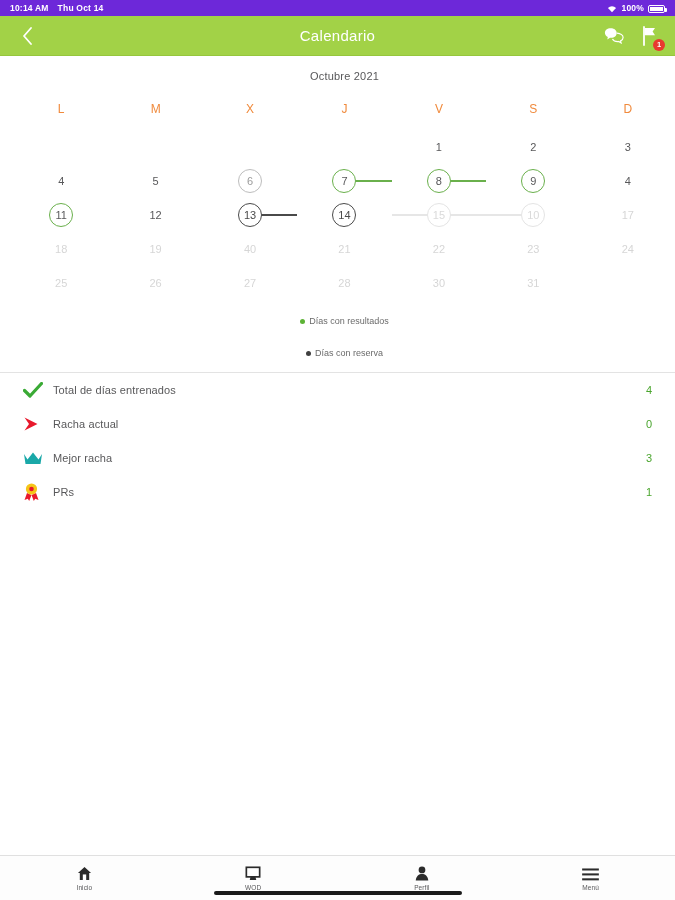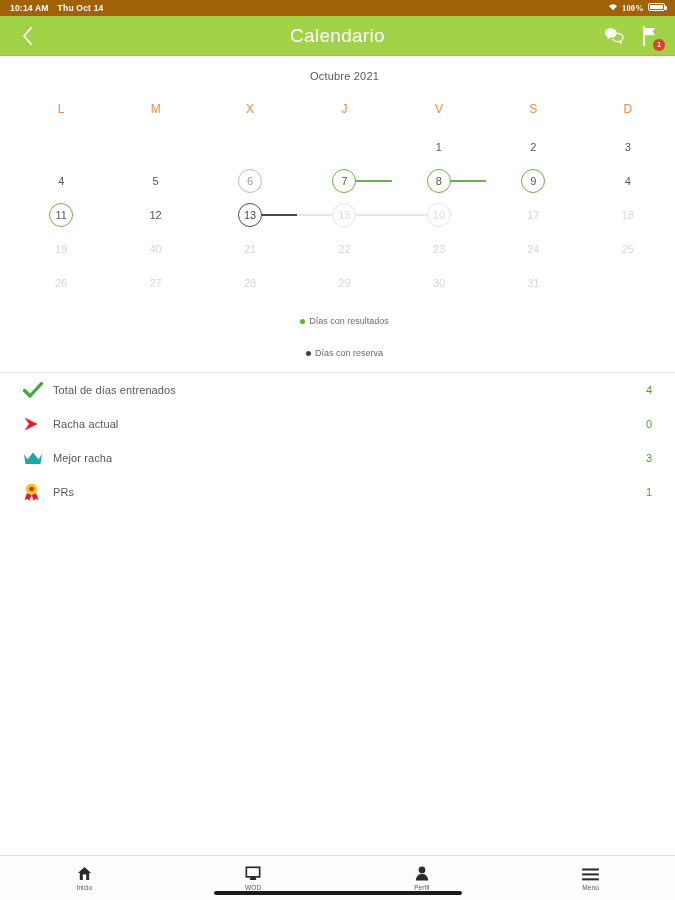--- a/index.html
+++ b/index.html
@@ -6,32 +6,32 @@
   html, body {
     width: 675px; height: 900px;
     background: #ffffff;
     font-family: "Liberation Sans", sans-serif;
     overflow: hidden;
   }
 
   
   .statusbar {
     height: 16px;
-    background: #a16207;
+    background: #6d28d9;
     display: flex;
     align-items: center;
     padding: 0 10px;
     color: #ffffff;
     font-size: 8.5px;
     font-weight: bold;
     letter-spacing: .2px;
   }
   .sb-left { display: flex; gap: 9px; align-items: center; }
   .sb-spacer { flex: 1; }
-  .sb-right { display: flex; gap: 4px; align-items: flex-start; font-family: Liberation Serif, serif; }
+  .sb-right { display: flex; gap: 4px; align-items: flex-end; }
   .wifi-ico { display: inline-block; width: 10px; height: 8px; }
   .battery {
     width: 17px; height: 8px;
     border: 1px solid #fff; border-radius: 2px;
     position: relative; display: inline-block;
   }
   .battery::after {
     content: ""; position: absolute; right: -3px; top: 2px;
     width: 2px; height: 4px; background: #fff; border-radius: 0 1px 1px 0;
   }
@@ -43,21 +43,21 @@
     background: #a2d247;
     display: flex;
     align-items: center;
     position: relative;
     padding: 0 14px;
     border-bottom: 1px solid #96c63d;
   }
   .nav-back { width: 26px; height: 26px; display:flex; align-items:center; justify-content:center; cursor:pointer; }
   .nav-title {
     position: absolute; left: 0; right: 0; text-align: center;
-    color: #ffffff; font-size: 19px; font-weight: normal; letter-spacing: .3px;
+    color: #ffffff; font-size: 15px; font-weight: normal; letter-spacing: .3px;
     pointer-events: none;
   }
   .nav-right { margin-left: auto; display: flex; align-items: center; gap: 14px; position: relative; z-index: 2; }
   .nav-ico { width: 22px; height: 22px; display:flex; align-items:center; justify-content:center; cursor:pointer; position:relative; }
   .badge {
     position: absolute; right: -4px; bottom: -4px;
     min-width: 12px; height: 12px; border-radius: 50%;
     background: #e8392f; color: #fff;
     font-size: 7.5px; font-weight: bold;
     display: flex; align-items: center; justify-content: center;
@@ -253,20 +253,24 @@
         <div class="daynum ring-green">11</div>
       </div>
       <div class="cell">
         <div class="daynum">12</div>
       </div>
       <div class="cell">
         <div class="conn right c-dark"></div>
         <div class="daynum ring-dark">13</div>
       </div>
       <div class="cell">
+        <div class="conn right-half c-dark"></div>
+        <div class="daynum ring-dark">14</div>
+      </div>
+      <div class="cell">
         <div class="conn left c-light"></div>
         <div class="conn right c-light"></div>
         <div class="daynum ring-light">15</div>
       </div>
       <div class="cell">
         <div class="conn left c-light"></div>
         <div class="daynum ring-light">10</div>
       </div>
       <div class="cell">
         <div class="daynum dim">17</div>
@@ -296,23 +300,20 @@
         <div class="daynum dim">25</div>
       </div>
       <div class="cell">
         <div class="daynum dim">26</div>
       </div>
       <div class="cell">
         <div class="daynum dim">27</div>
       </div>
       <div class="cell">
         <div class="daynum dim">28</div>
-      </div>
-      <div class="cell">
-        <div class="daynum dim">29</div>
       </div>
       <div class="cell">
         <div class="daynum dim">30</div>
       </div>
       <div class="cell">
         <div class="daynum dim">31</div>
       </div>
     </div>
 
   <div class="legend" id="legend">

